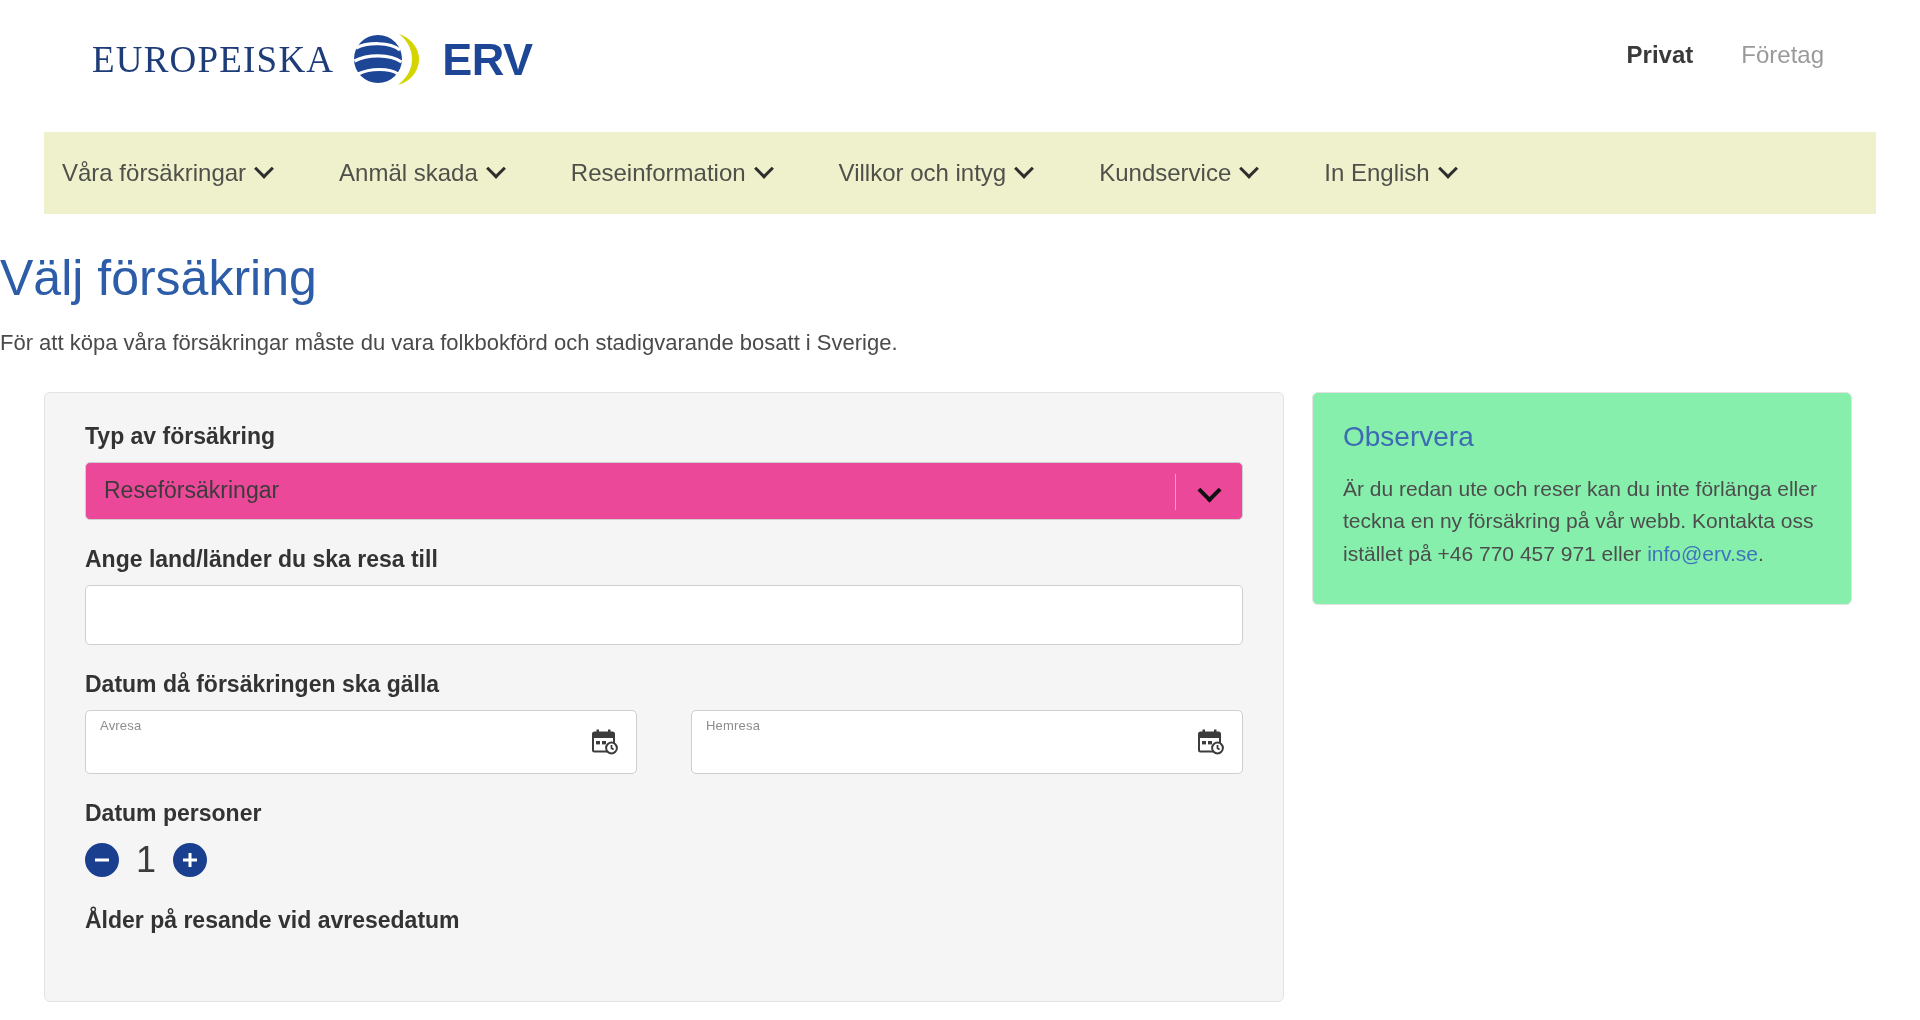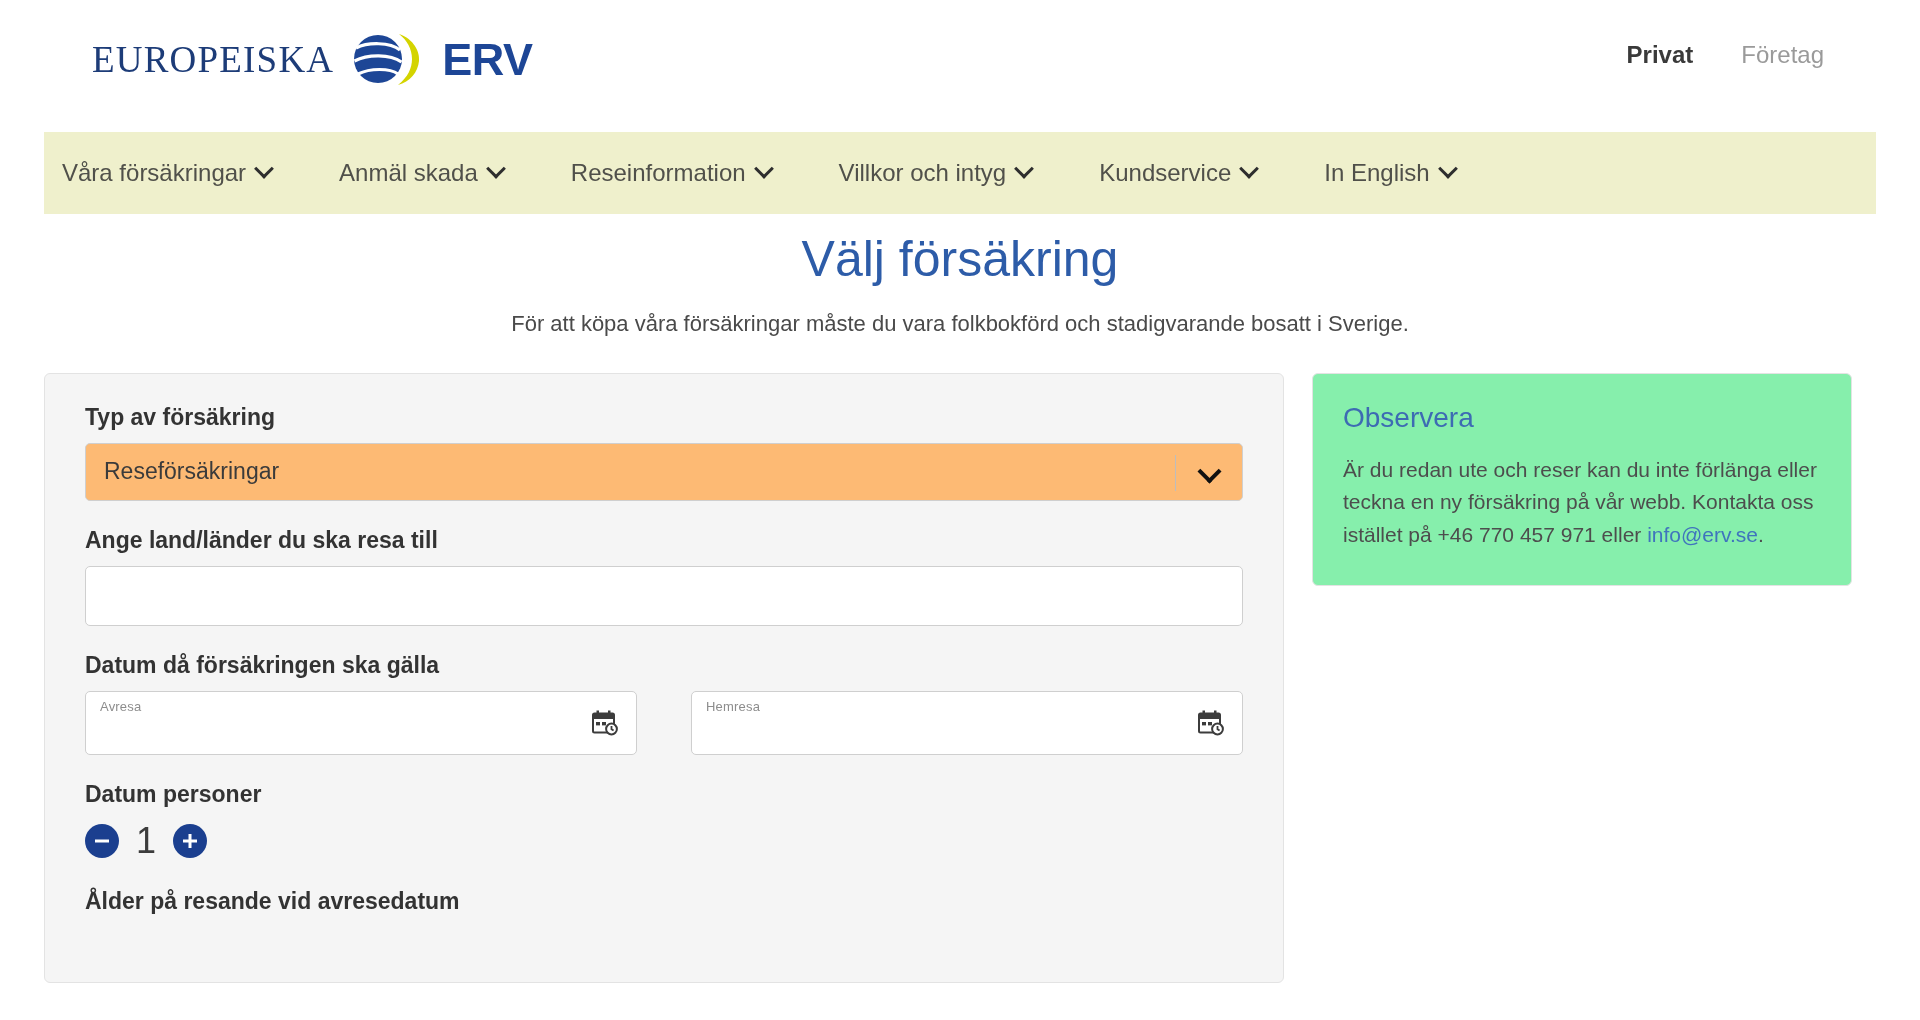--- a/index.html
+++ b/index.html
@@ -83,21 +83,21 @@
   .main-nav-item:last-child { margin-right: 0; }
   .chev {
     display: inline-block;
     width: 14px; height: 14px;
     border-right: 3px solid #2e2e2e;
     border-bottom: 3px solid #2e2e2e;
     transform: rotate(45deg) translate(-3px,-3px);
   }
 
   
-  .page-head { text-align: center; padding-top: 17px; }
+  .page-head { text-align: left; padding-top: 36px; }
   .page-title {
     color: #2d5ca8;
     font-size: 50px;
     font-weight: 400;
     margin: 0;
     line-height: 1.15;
   }
   .page-sub {
     color: #4a4a4a;
     font-size: 22px;
@@ -132,21 +132,21 @@
     color: #333333;
     font-weight: 600;
     margin: 0 0 12px 0;
   }
   .field-block { margin-bottom: 26px; }
 
   
   .select-wrap {
     position: relative;
     height: 58px;
-    background: #fdba74;
+    background: #ec4899;
     border: 1px solid #cfcfcf;
     border-radius: 5px;
     display: flex;
     align-items: center;
     padding: 0 18px;
     cursor: pointer;
   }
   .select-value { font-size: 23px; color: #3b3b3b; }
   .select-divider {
     position: absolute;

